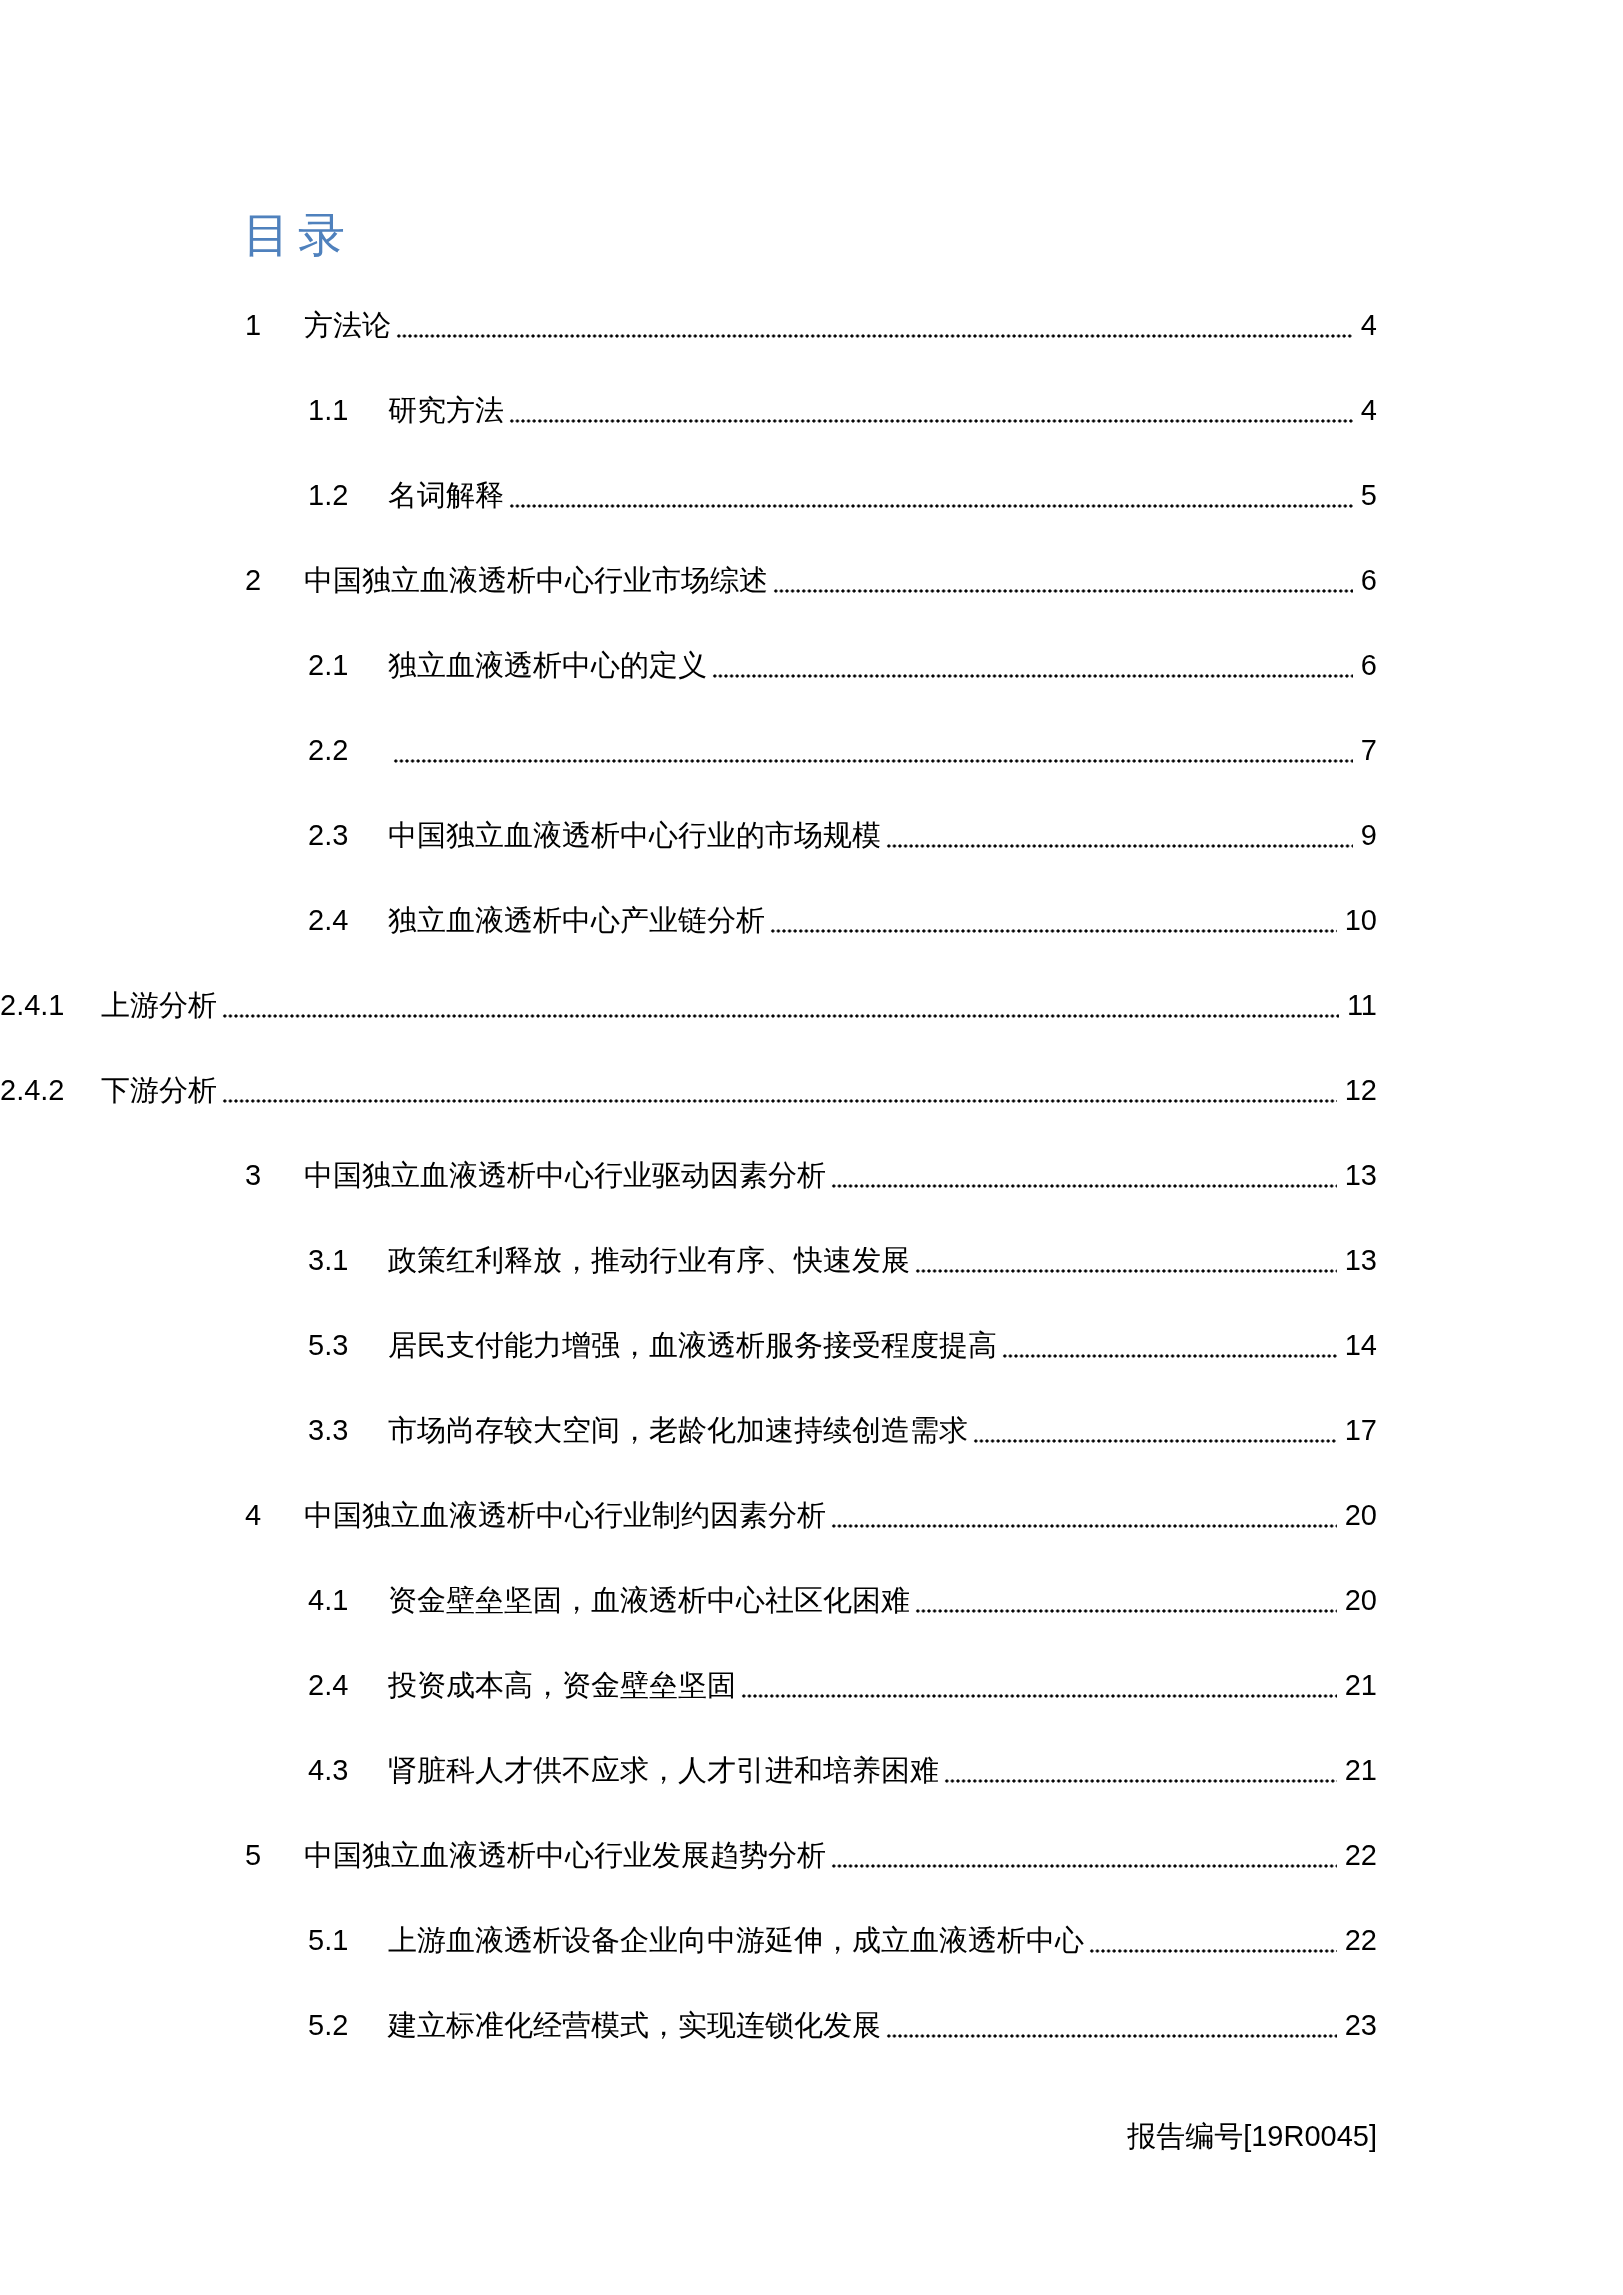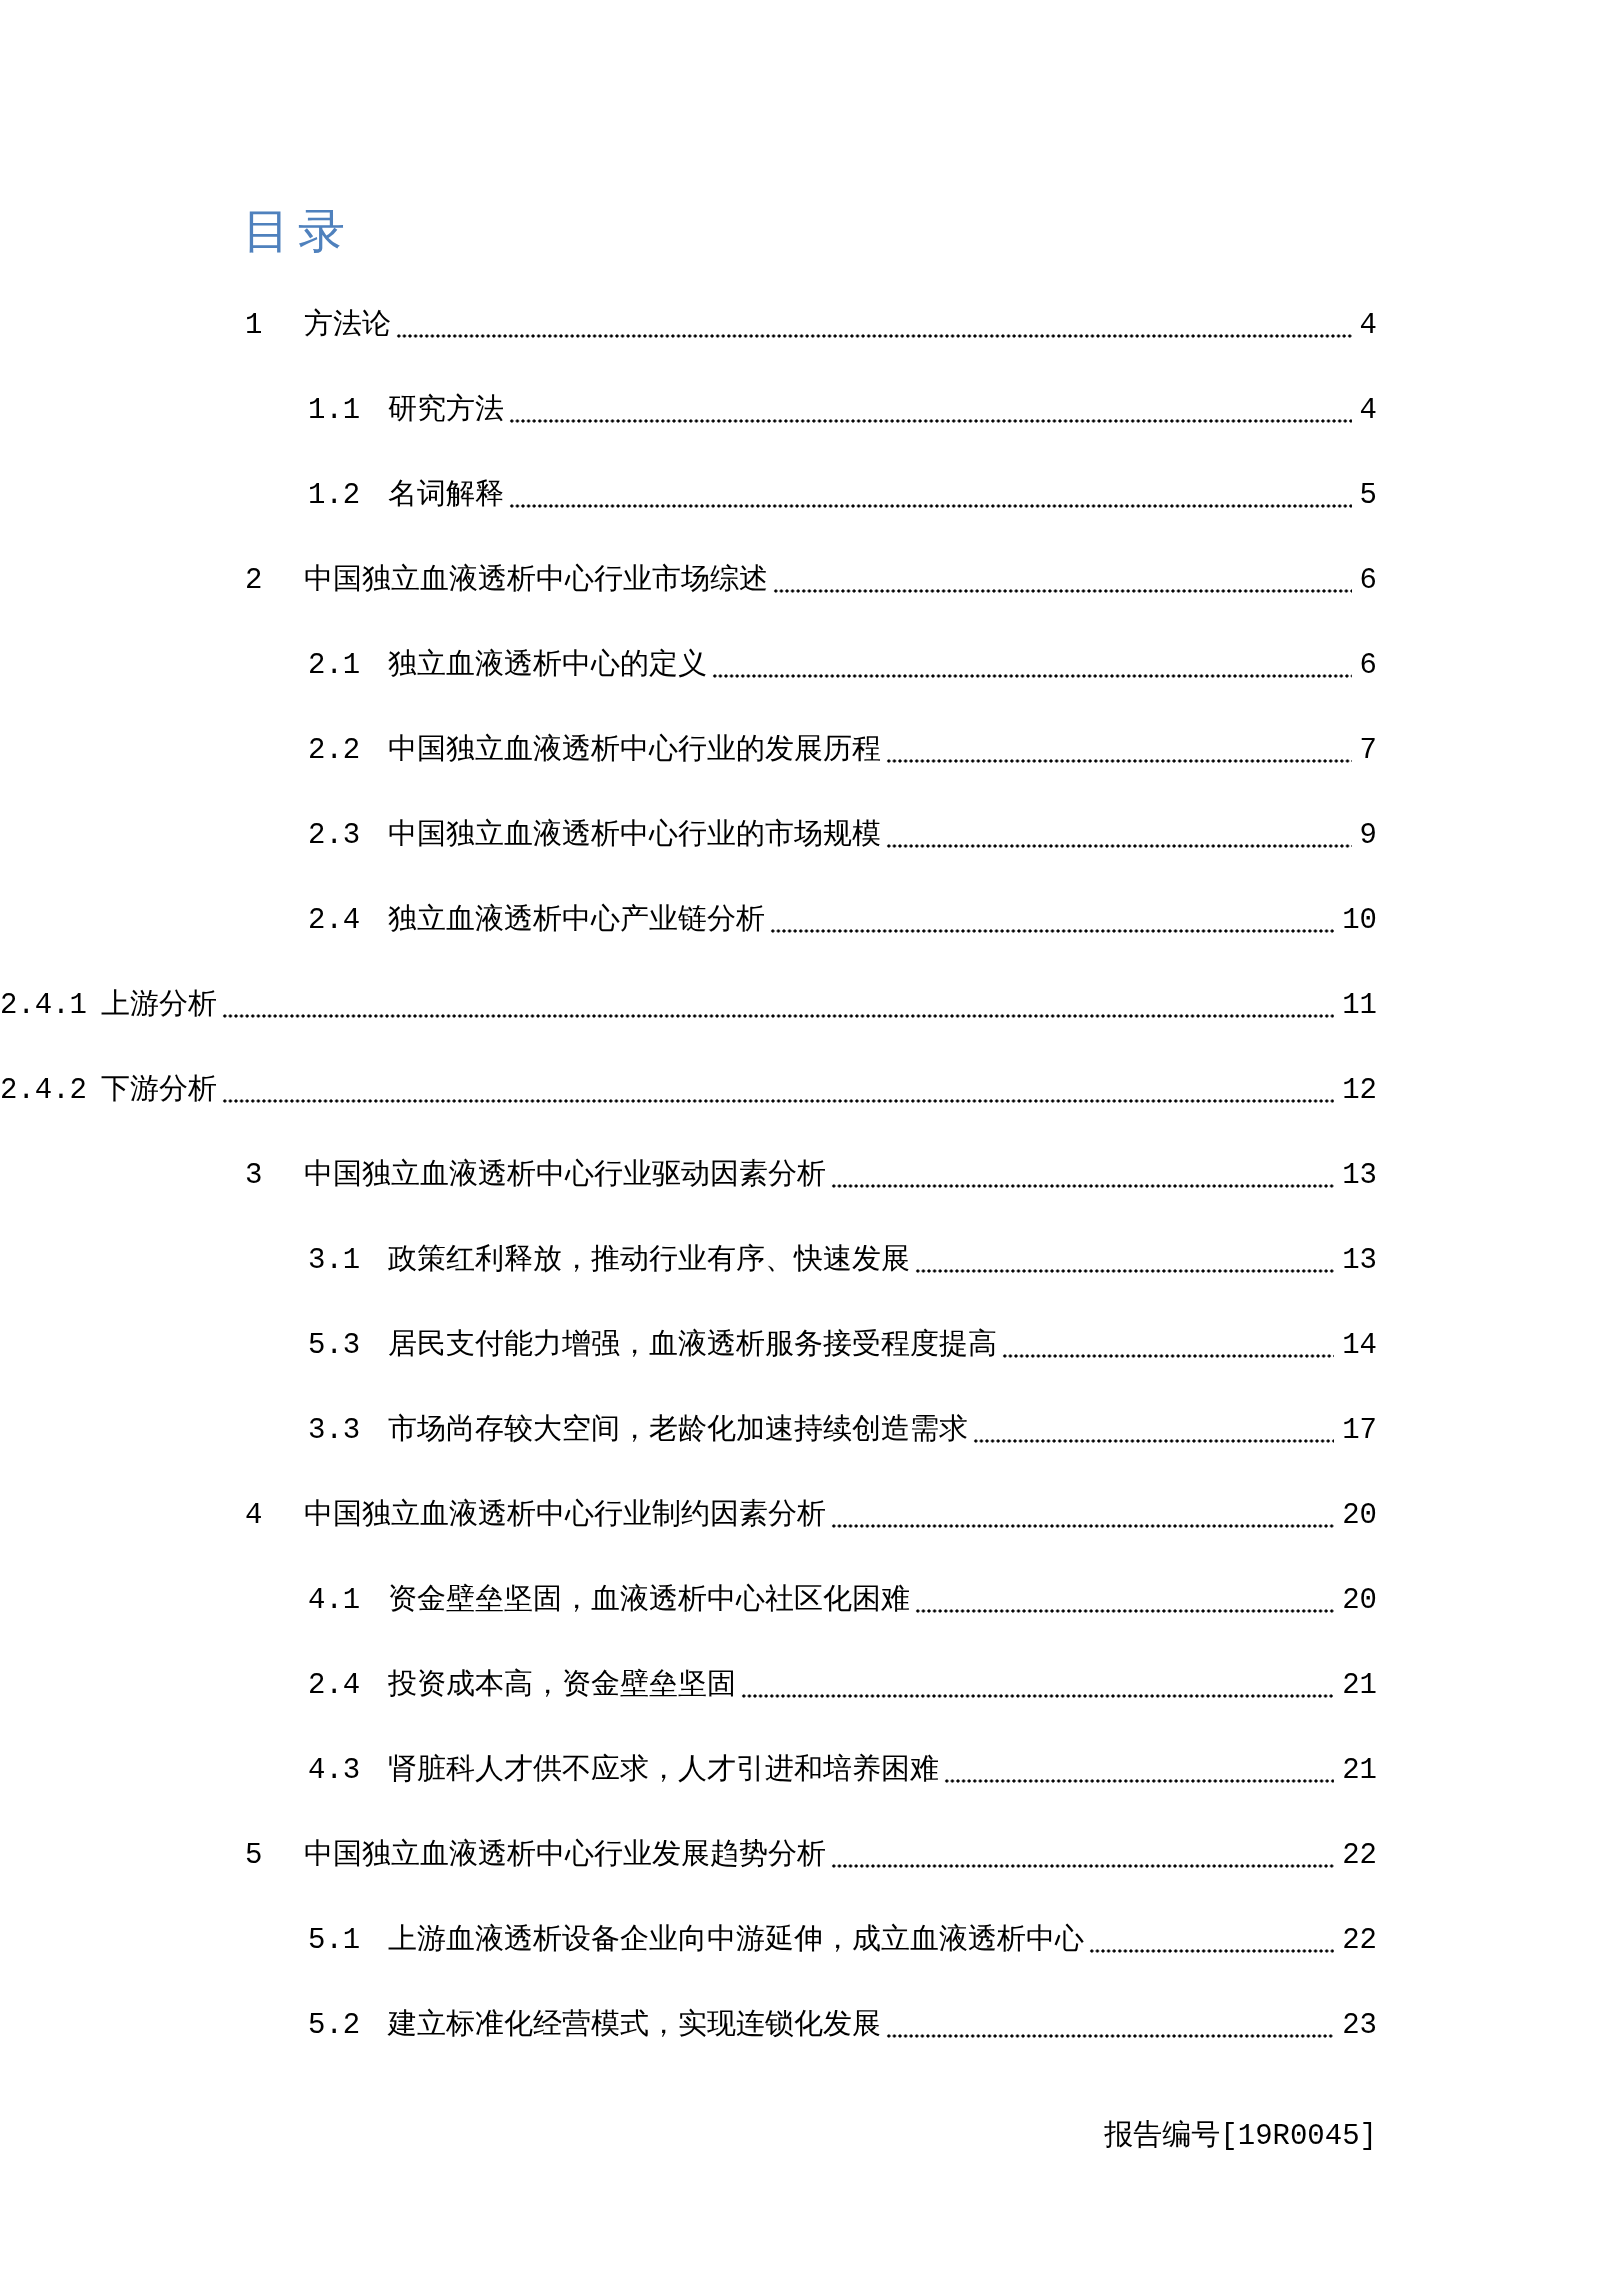--- a/index.html
+++ b/index.html
@@ -5,21 +5,21 @@
   html, body {
     margin: 0;
     padding: 0;
     background: #ffffff;
   }
   .page {
     position: relative;
     width: 1623px;
     height: 2295px;
     background: #ffffff;
-    font-family: Liberation Mono, monospace;
+    font-family: Liberation Sans, sans-serif;
     color: #000000;
     overflow: hidden;
   }
   .title {
     position: absolute;
     left: 243px;
     top: 211px;
     margin: 0;
     font-size: 47px;
     font-weight: 500;
@@ -110,21 +110,20 @@
         <span class="pg">6</span>
       </div>
       <div class="toc-row lvl2">
         <span class="num">2.1</span>
         <span class="ttl">独立血液透析中心的定义</span>
         <span class="leader"></span>
         <span class="pg">6</span>
       </div>
       <div class="toc-row lvl2">
         <span class="num">2.2</span>
-        <span class="ttl">中国独立血液透析中心行业的发展历程</span>
         <span class="leader"></span>
         <span class="pg">7</span>
       </div>
       <div class="toc-row lvl2">
         <span class="num">2.3</span>
         <span class="ttl">中国独立血液透析中心行业的市场规模</span>
         <span class="leader"></span>
         <span class="pg">9</span>
       </div>
       <div class="toc-row lvl2">

